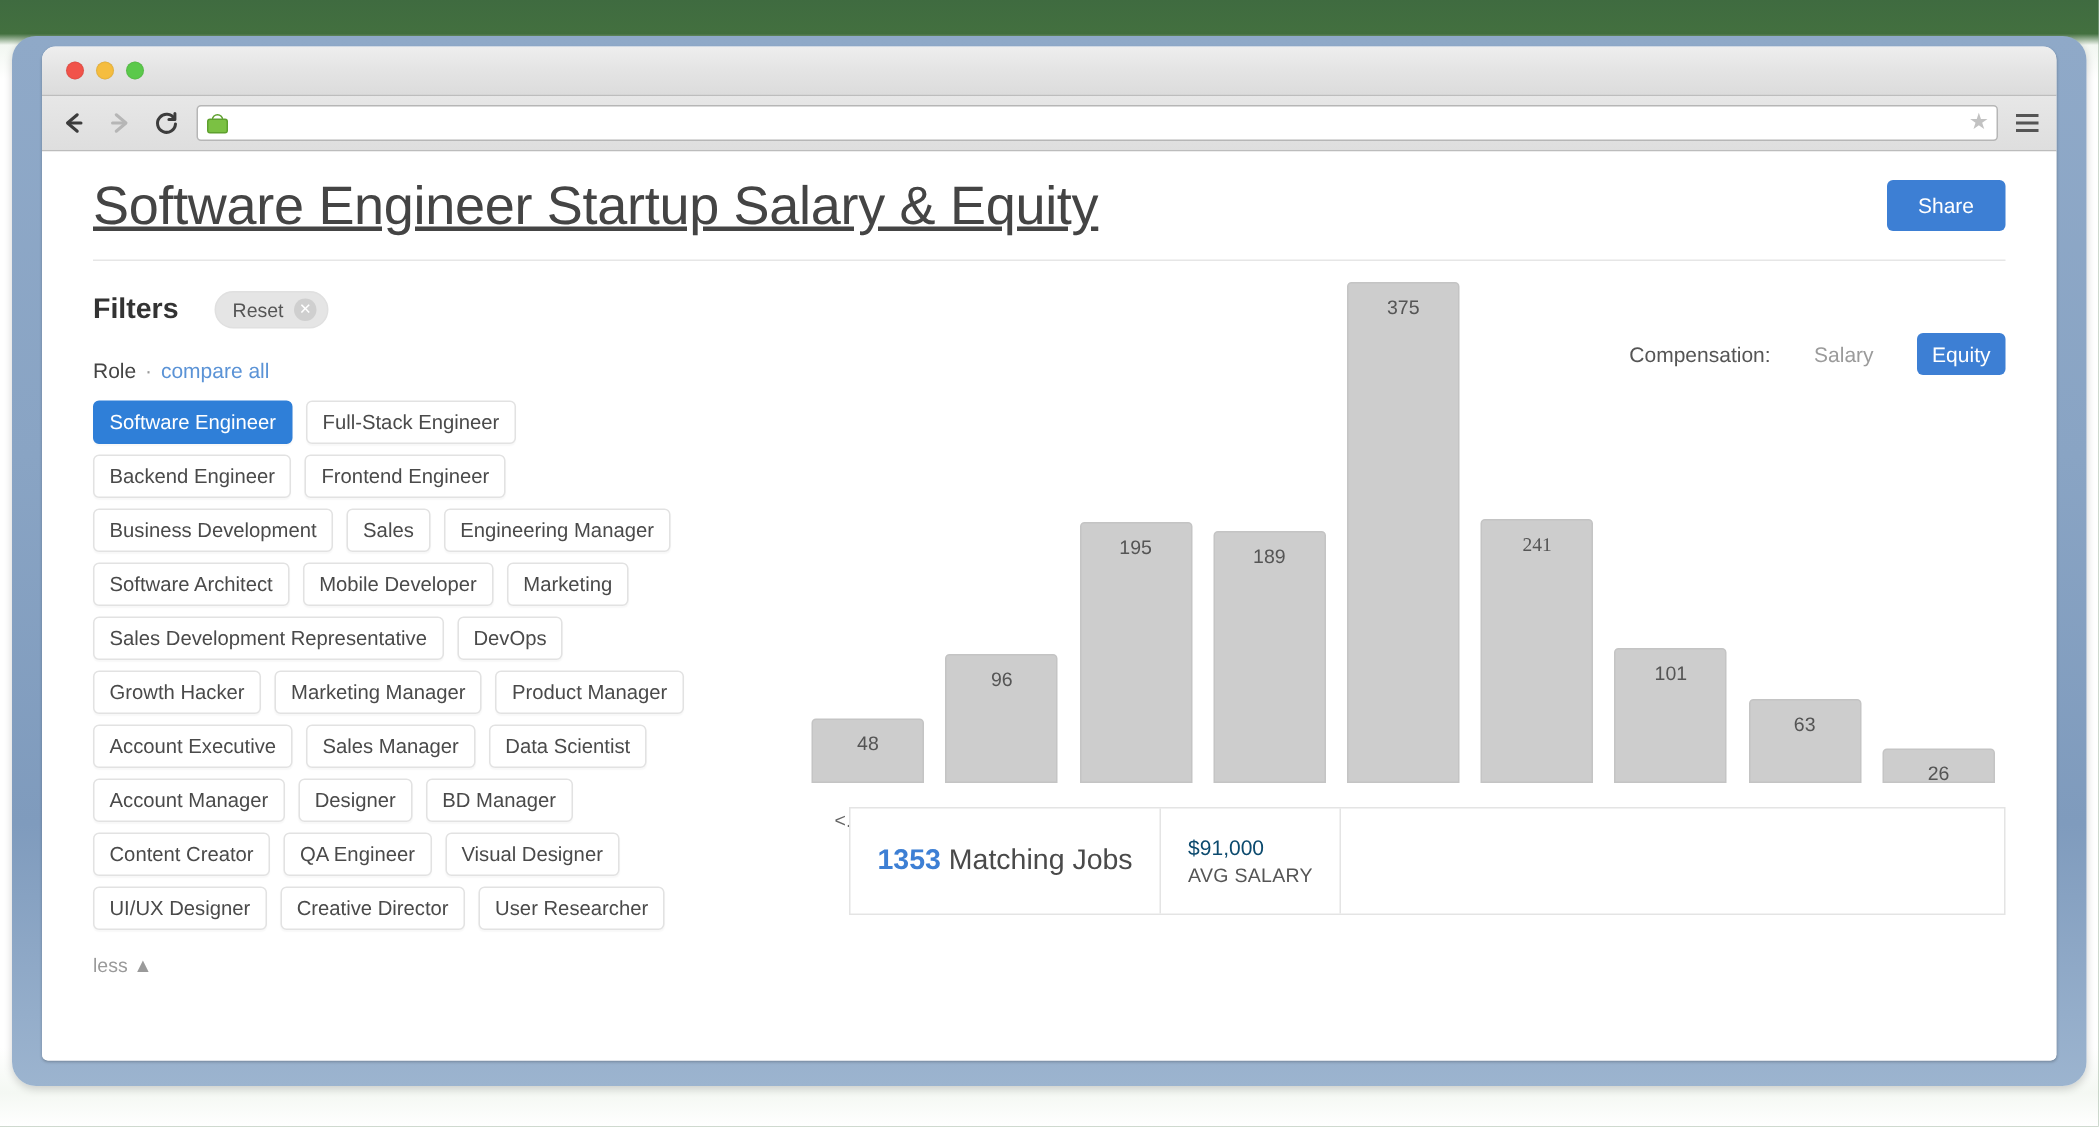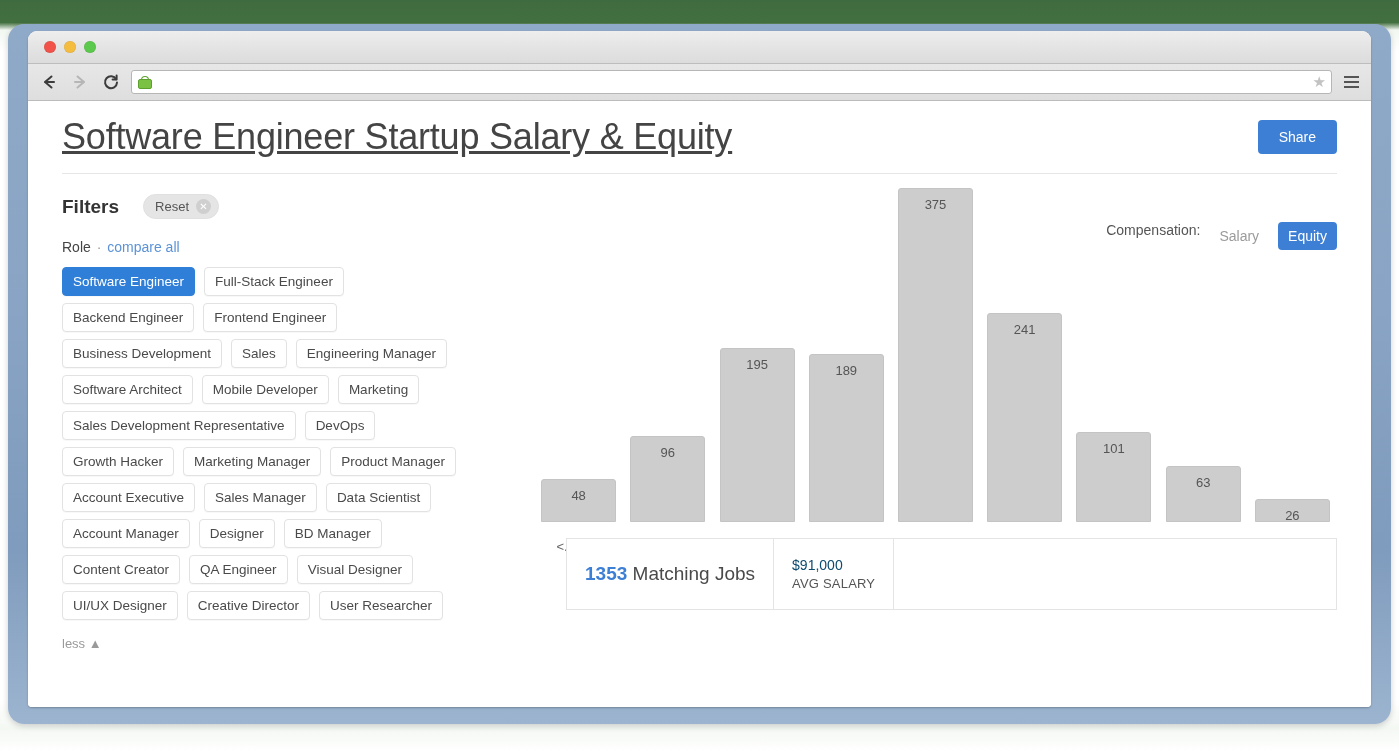--- a/index.html
+++ b/index.html
@@ -260,21 +260,22 @@
   .chart-col {
     flex: 1;
     position: relative;
     padding-left: 32px;
   }
   .comp-row {
     position: absolute;
     right: 0;
     top: 28px;
     display: flex;
-    gap: 9px;
+    align-items: center;
+    gap: 19px;
     font-size: 14px;
   }
   .comp-label { color: #555; }
   .comp-opt {
     color: #9b9b9b;
     padding: 6px 10px;
     border-radius: 4px;
     cursor: pointer;
   }
   .comp-opt.active {
@@ -511,21 +512,21 @@
                     <div class="bar" style="height: 168px;">
                       <div class="bar-value">189</div>
                     </div>
                   </div>
                   <div class="bar-wrap">
                     <div class="bar" style="height: 334px;">
                       <div class="bar-value">375</div>
                     </div>
                   </div>
                   <div class="bar-wrap">
-                    <div class="bar" style="height: 209px;">
+                    <div class="bar" style="height: 176px; font-family: Liberation Serif, serif;">
                       <div class="bar-value">241</div>
                     </div>
                   </div>
                   <div class="bar-wrap">
                     <div class="bar" style="height: 90px;">
                       <div class="bar-value">101</div>
                     </div>
                   </div>
                   <div class="bar-wrap">
                     <div class="bar" style="height: 56px;">

